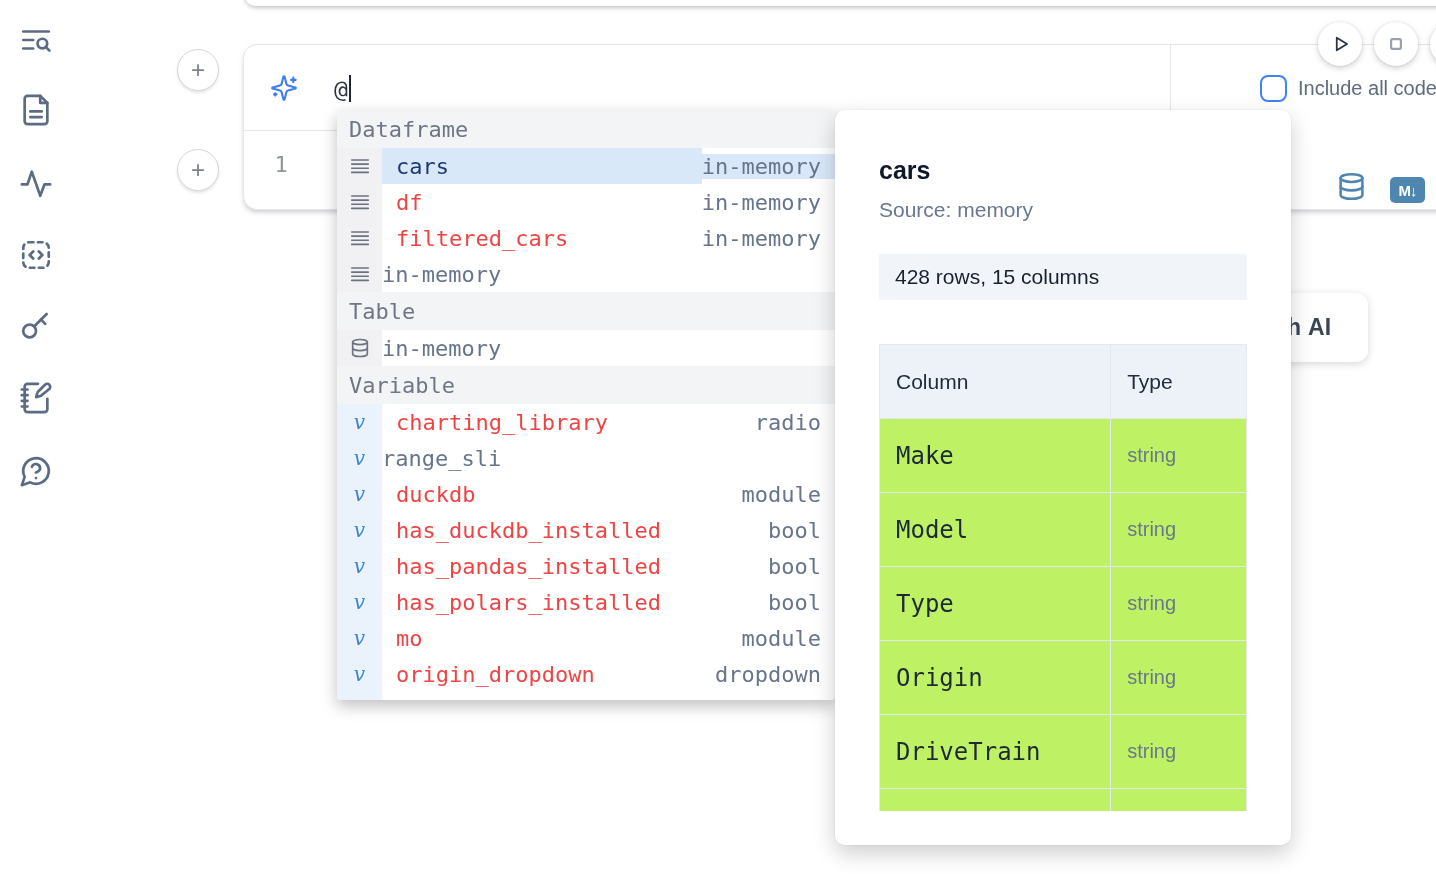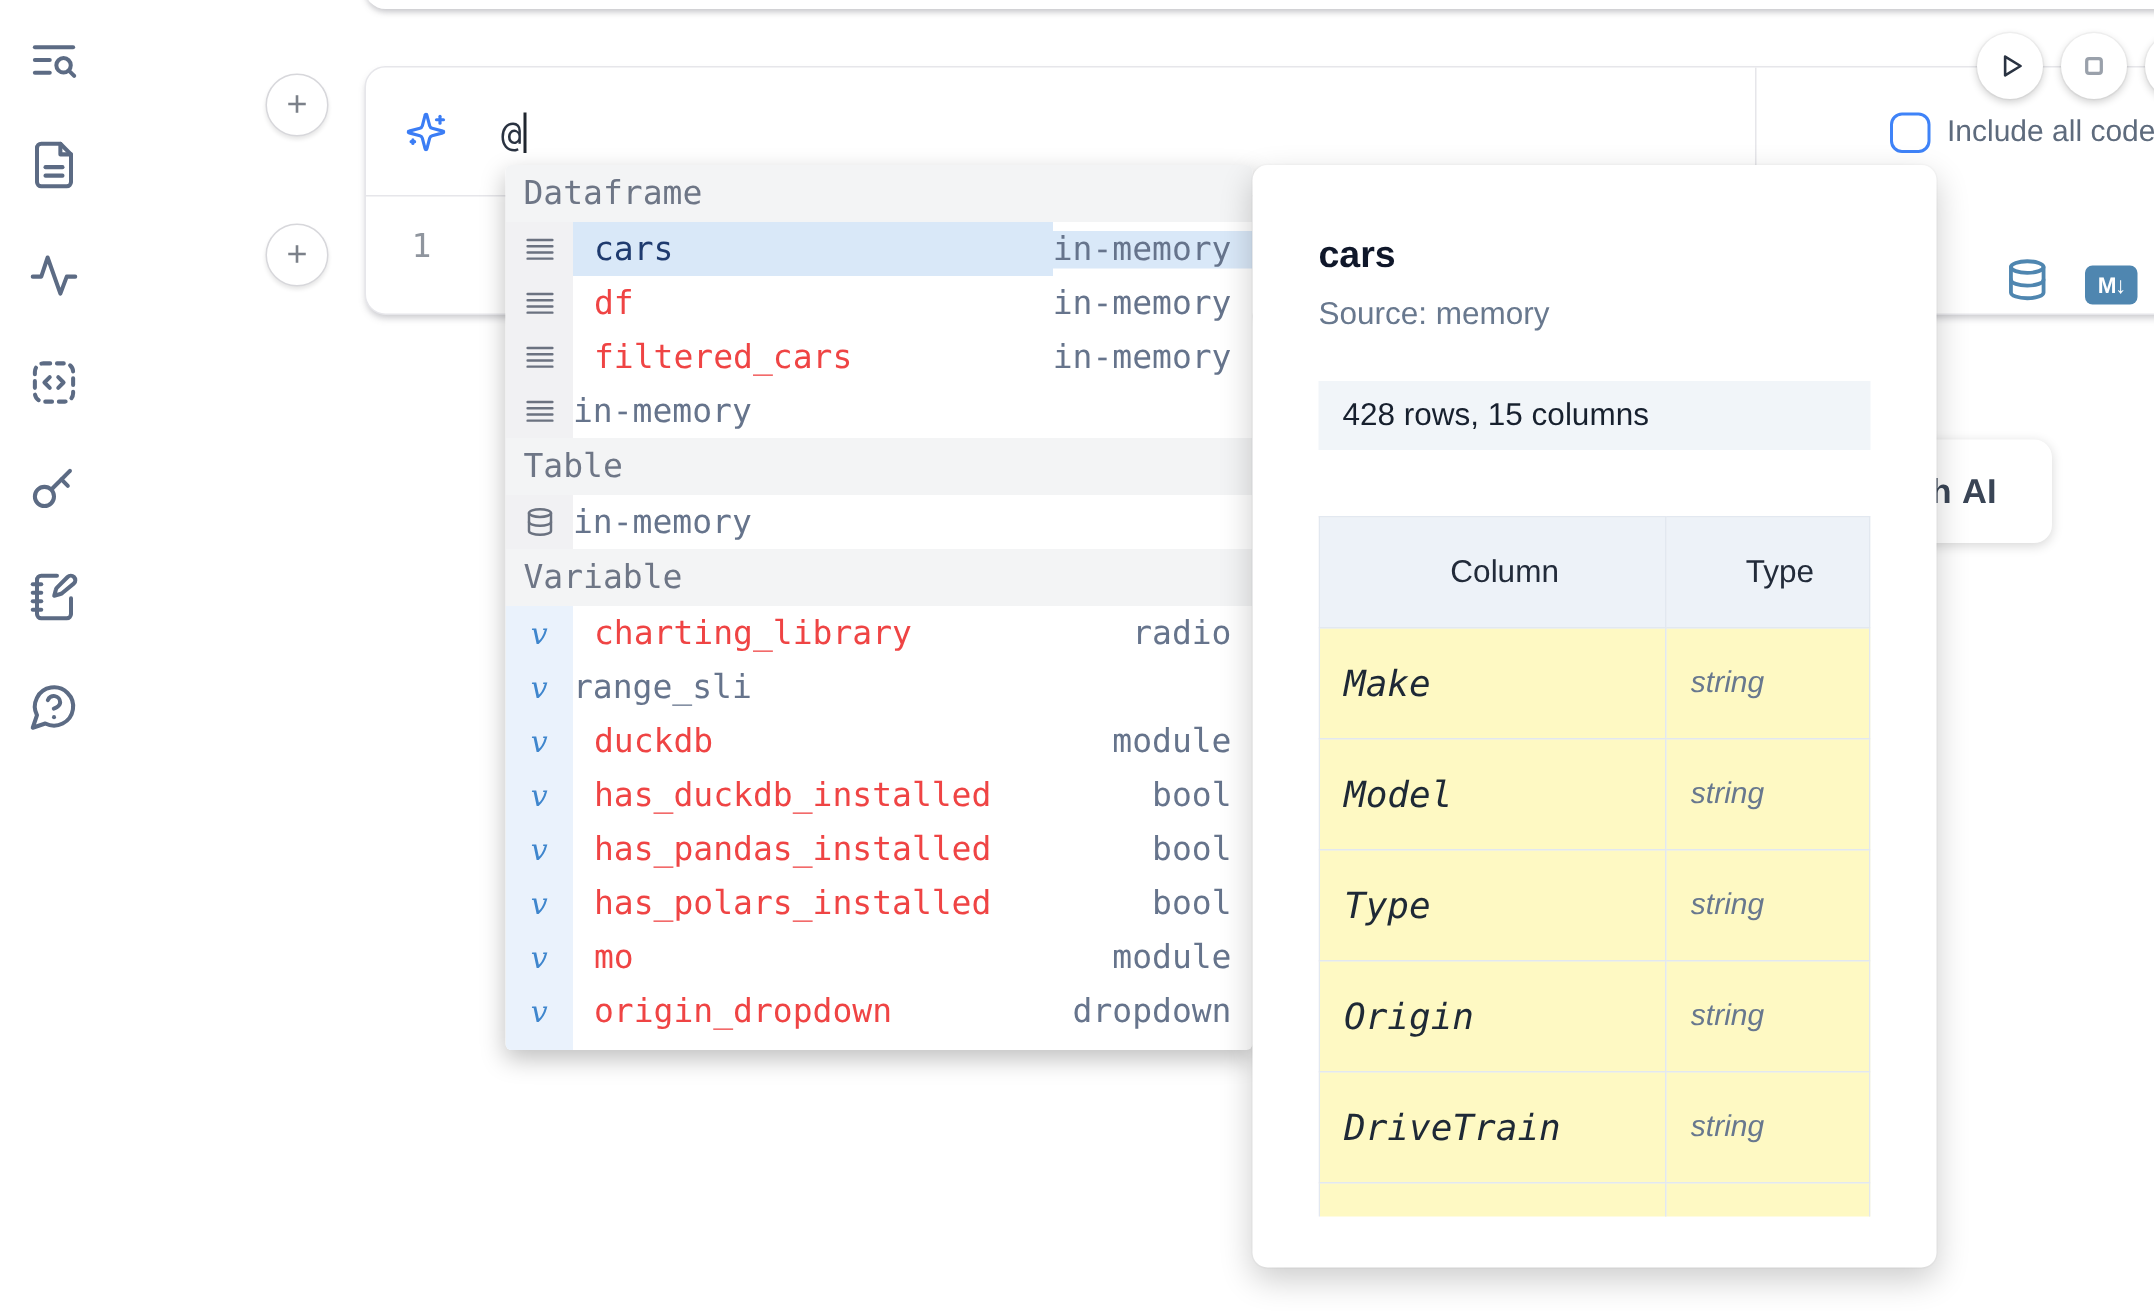--- a/index.html
+++ b/index.html
@@ -98,22 +98,22 @@
   .popup-title { font-size:25px; font-weight:bold; color:#0f172a; }
   .popup-source { margin-top:13px; font-size:21px; color:#68788e; }
   .shape-box {
     margin-top:32px; background:#f1f5f9; border-radius:0; height:46px;
     display:flex; align-items:center; padding-left:16px;
     font-size:21px; color:#17202e;
   }
   .tbl-wrap { margin-top:44px; height:467px; overflow:hidden; }
   table.schema { width:100%; border-collapse:collapse; }
   table.schema th, table.schema td { border:1px solid #e2e8f0; text-align:left; }
-  table.schema th { background:#edf2f8; font-weight:normal; font-size:21px; color:#222b3a; height:74px; padding-left:16px;text-align:center; }
-  table.schema td { height:74px; padding-left:16px; background:#fef9c3;font-style:italic; }
+  table.schema th { background:#edf2f8; font-weight:normal; font-size:21px; color:#222b3a; height:74px; padding-left:16px; }
+  table.schema td { height:74px; padding-left:16px; background:#bef264; }
   td.colname { font-family:"DejaVu Sans Mono", monospace; font-size:24px; color:#1e2936; width:63%; }
   td.coltype { font-size:20px; color:#68788e; }
 </style>
 </head>
 <body>
 
 <div id="app">
 
   <div class="sidebar">
     <div class="side-icon" style="top:23px">

